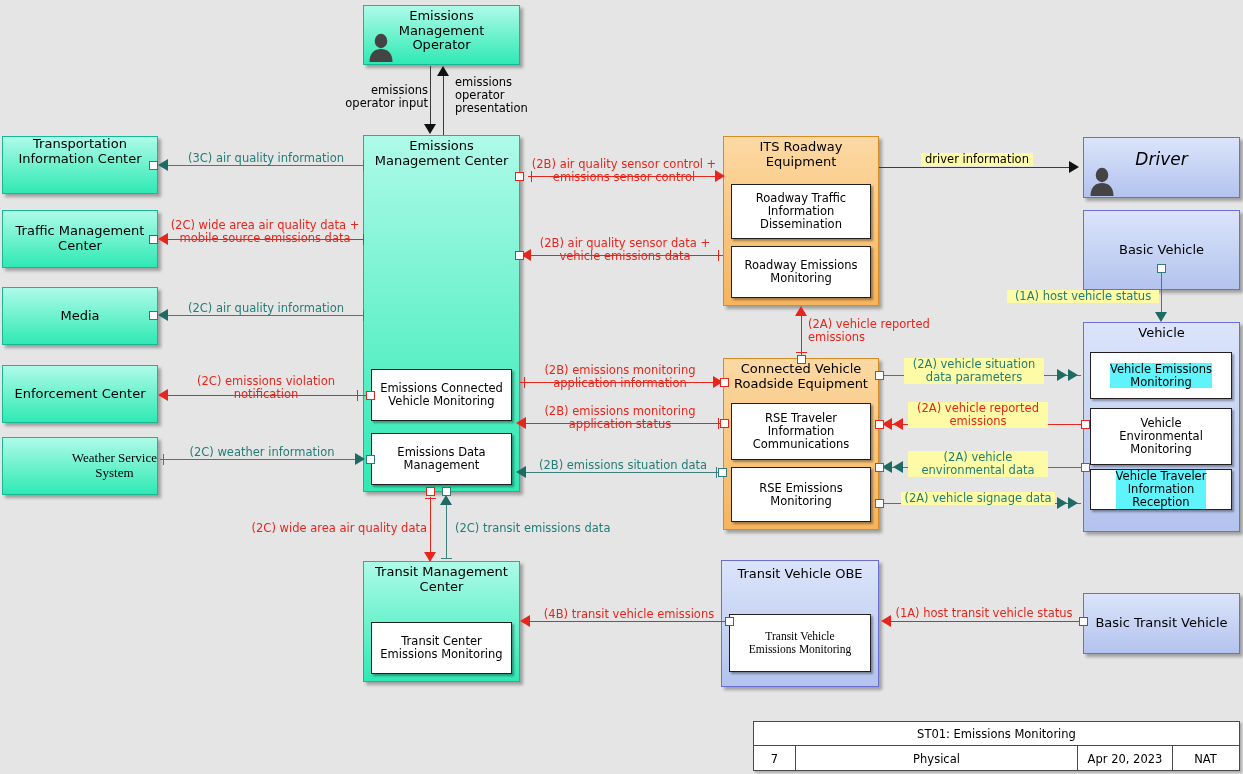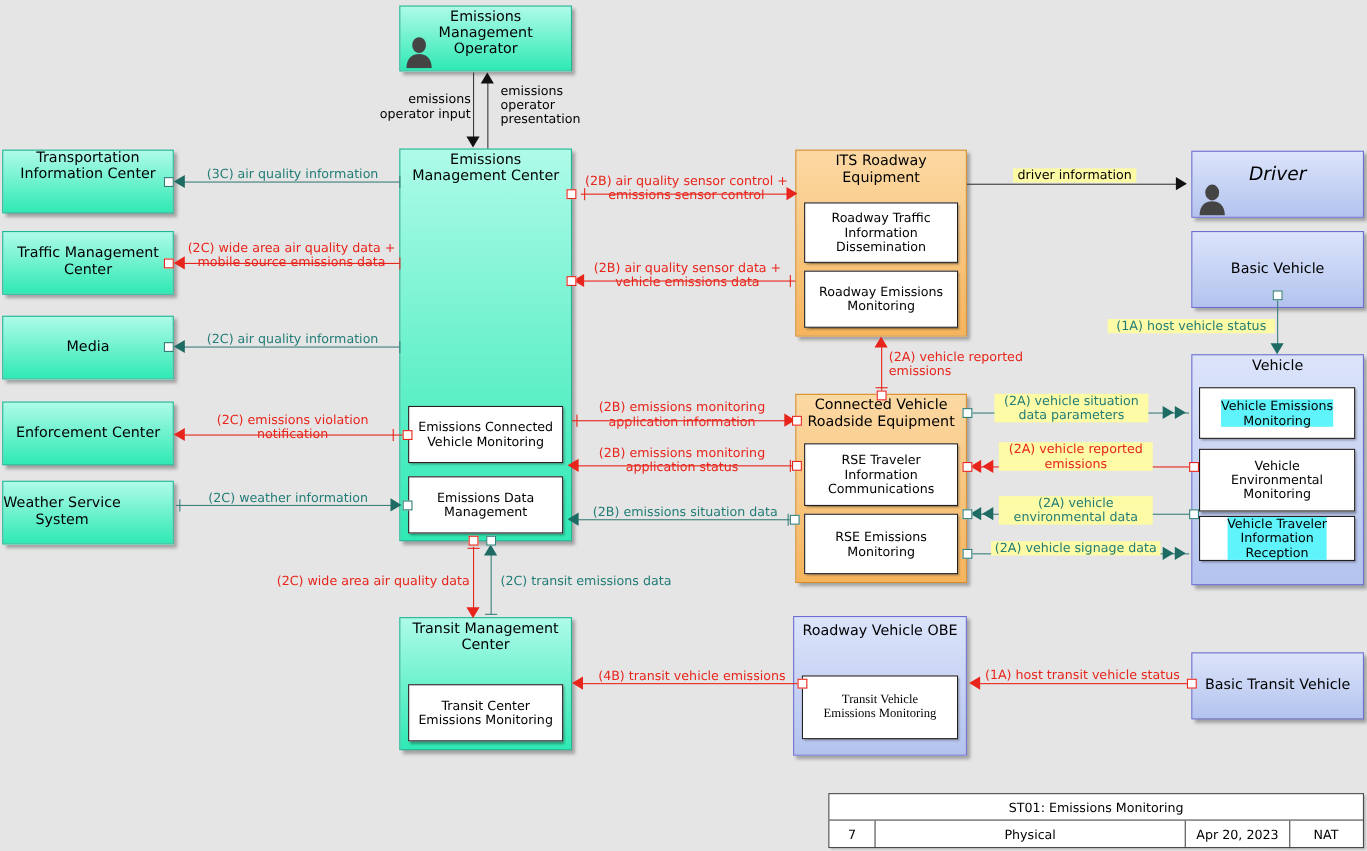--- a/index.html
+++ b/index.html
@@ -111,21 +111,21 @@
   <div class="node n-center" style="left:2px;top:210px;width:156px;height:58px;display:flex;align-items:center;justify-content:center;">
     <div class="title" style="font-size:13px;white-space:pre-line;padding:0;">Traffic Management
 Center</div>
   </div>
   <div class="node n-center" style="left:2px;top:287px;width:156px;height:58px;display:flex;align-items:center;justify-content:center;">
     <div class="title" style="font-size:13px;white-space:pre-line;padding:0;">Media</div>
   </div>
   <div class="node n-center" style="left:2px;top:365px;width:156px;height:58px;display:flex;align-items:center;justify-content:center;">
     <div class="title" style="font-size:13px;white-space:pre-line;padding:0;">Enforcement Center</div>
   </div>
-  <div class="node n-center" style="left:2px;top:437px;width:156px;height:58px;display:flex;align-items:center;justify-content:flex-start;">
+  <div class="node n-center" style="left:2px;top:437px;width:156px;height:58px;display:flex;align-items:center;justify-content:flex-end;font-family:Liberation Serif, serif;">
     <div class="title" style="font-size:13px;white-space:pre-line;padding:0;">Weather Service
 System</div>
   </div>
 
   <div class="node n-center" style="left:363px;top:561px;width:157px;height:121px;">
     <div class="title" style="font-size:13px;white-space:pre-line;">Transit Management
 Center</div>
   </div>
   <div class="sub" style="left:371px;top:622px;width:141px;height:52px;font-size:11.5px;">
     <span style="white-space:pre-line;">Transit Center
@@ -161,21 +161,21 @@
   </div>
 
   <div class="node n-vehicle" style="left:1083px;top:137px;width:157px;height:61px;">
     <div class="title" style="font-size:17px;padding-top:12px;font-style:italic;">Driver</div>
     <svg class="person" style="left:5px;top:28px;" viewBox="0 0 26 30">
       <ellipse cx="13" cy="9" rx="6.3" ry="7.2" fill="#444"></ellipse>
       <path d="M1.5 30 C1.5 20.5 7 17 13 17 C19 17 24.5 20.5 24.5 30 Z" fill="#444"></path>
     </svg>
   </div>
 
-  <div class="node n-vehicle" style="left:1083px;top:210px;width:157px;height:70px;display:flex;align-items:center;justify-content:center;">
+  <div class="node n-vehicle" style="left:1083px;top:210px;width:157px;height:80px;display:flex;align-items:center;justify-content:center;">
     <div class="title" style="font-size:13px;padding:0;">Basic Vehicle</div>
   </div>
 
   <div class="node n-vehicle" style="left:1083px;top:322px;width:157px;height:210px;">
     <div class="title" style="font-size:13px;">Vehicle</div>
   </div>
   <div class="sub" style="left:1090px;top:352px;width:142px;height:47px;font-size:11.5px;">
     <span class="hlt" style="white-space:pre-line;">Vehicle Emissions
 Monitoring</span>
   </div>
@@ -184,21 +184,21 @@
 Environmental
 Monitoring</span>
   </div>
   <div class="sub" style="left:1090px;top:469px;width:142px;height:41px;font-size:11.5px;">
     <span class="hlt" style="white-space:pre-line;">Vehicle Traveler
 Information
 Reception</span>
   </div>
 
   <div class="node n-vehicle" style="left:721px;top:560px;width:158px;height:127px;">
-    <div class="title" style="font-size:13px;padding-top:6px;">Roadway Vehicle OBE</div>
+    <div class="title" style="font-size:13px;padding-top:6px;">Transit Vehicle OBE</div>
   </div>
   <div class="sub" style="left:729px;top:614px;width:142px;height:58px;font-size:11.5px;">
     <span style="white-space:pre-line;font-family:Liberation Serif, serif;">Transit Vehicle
 Emissions Monitoring</span>
   </div>
 
   <div class="node n-vehicle" style="left:1083px;top:593px;width:157px;height:61px;display:flex;align-items:center;justify-content:center;">
     <div class="title" style="font-size:13px;padding:0;">Basic Transit Vehicle</div>
   </div>
 

